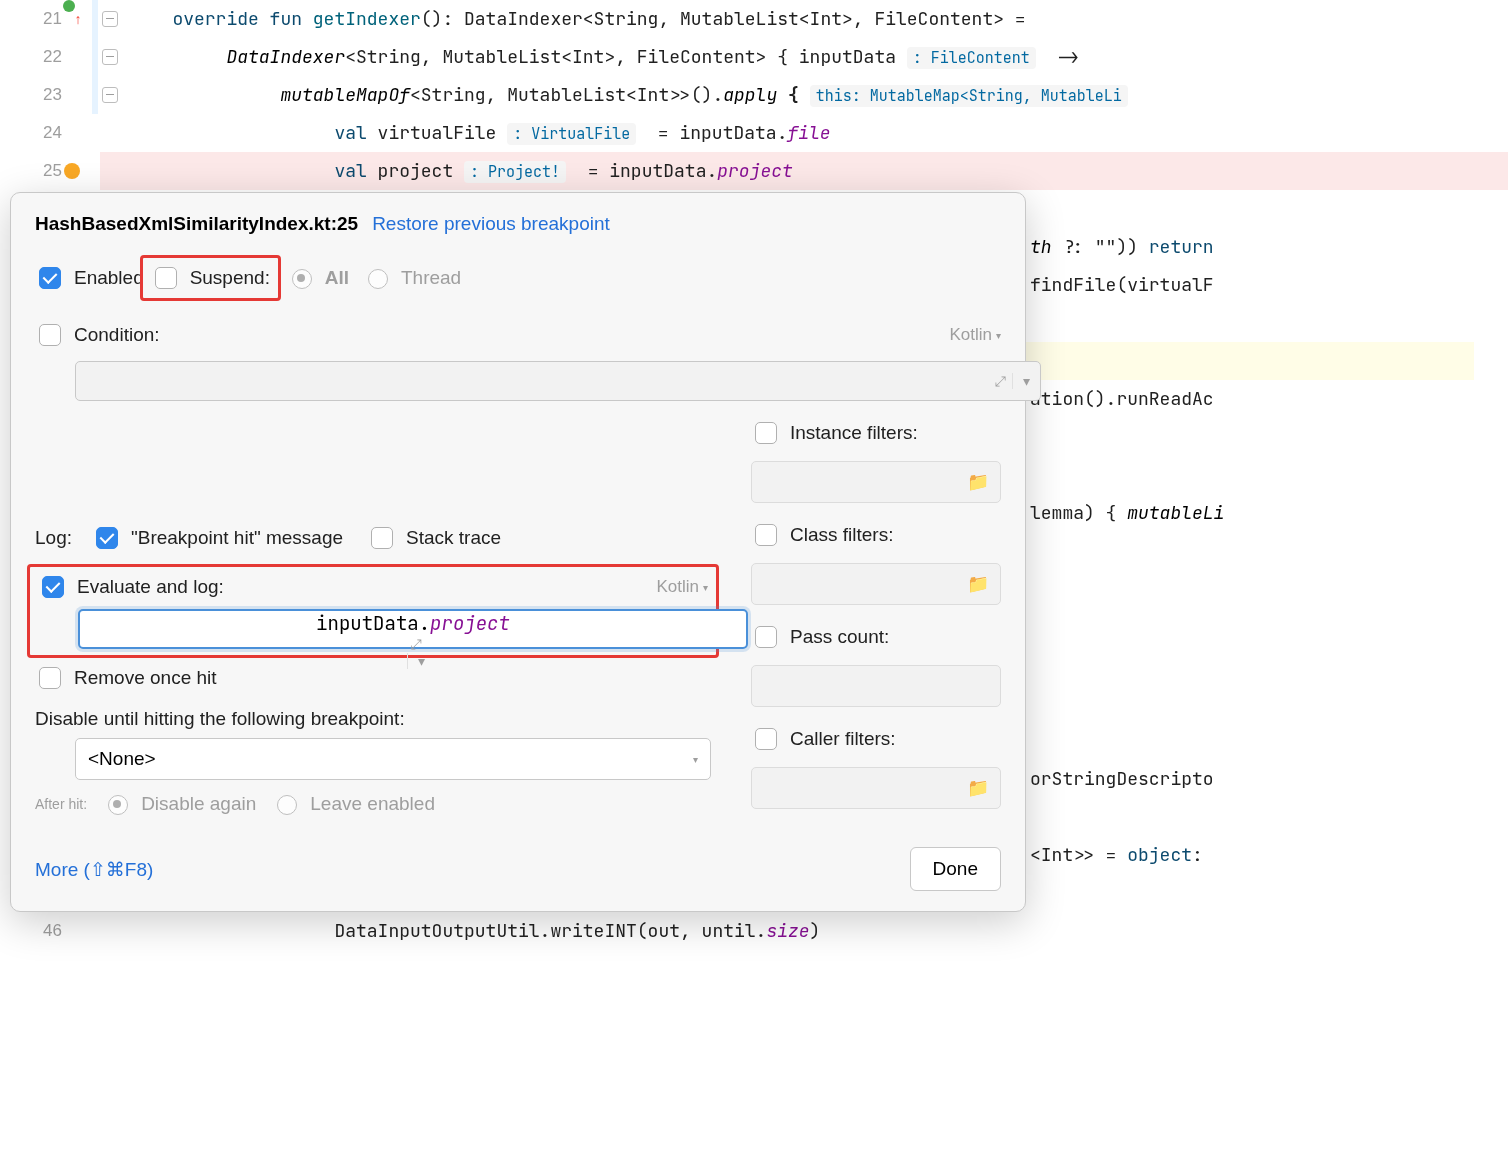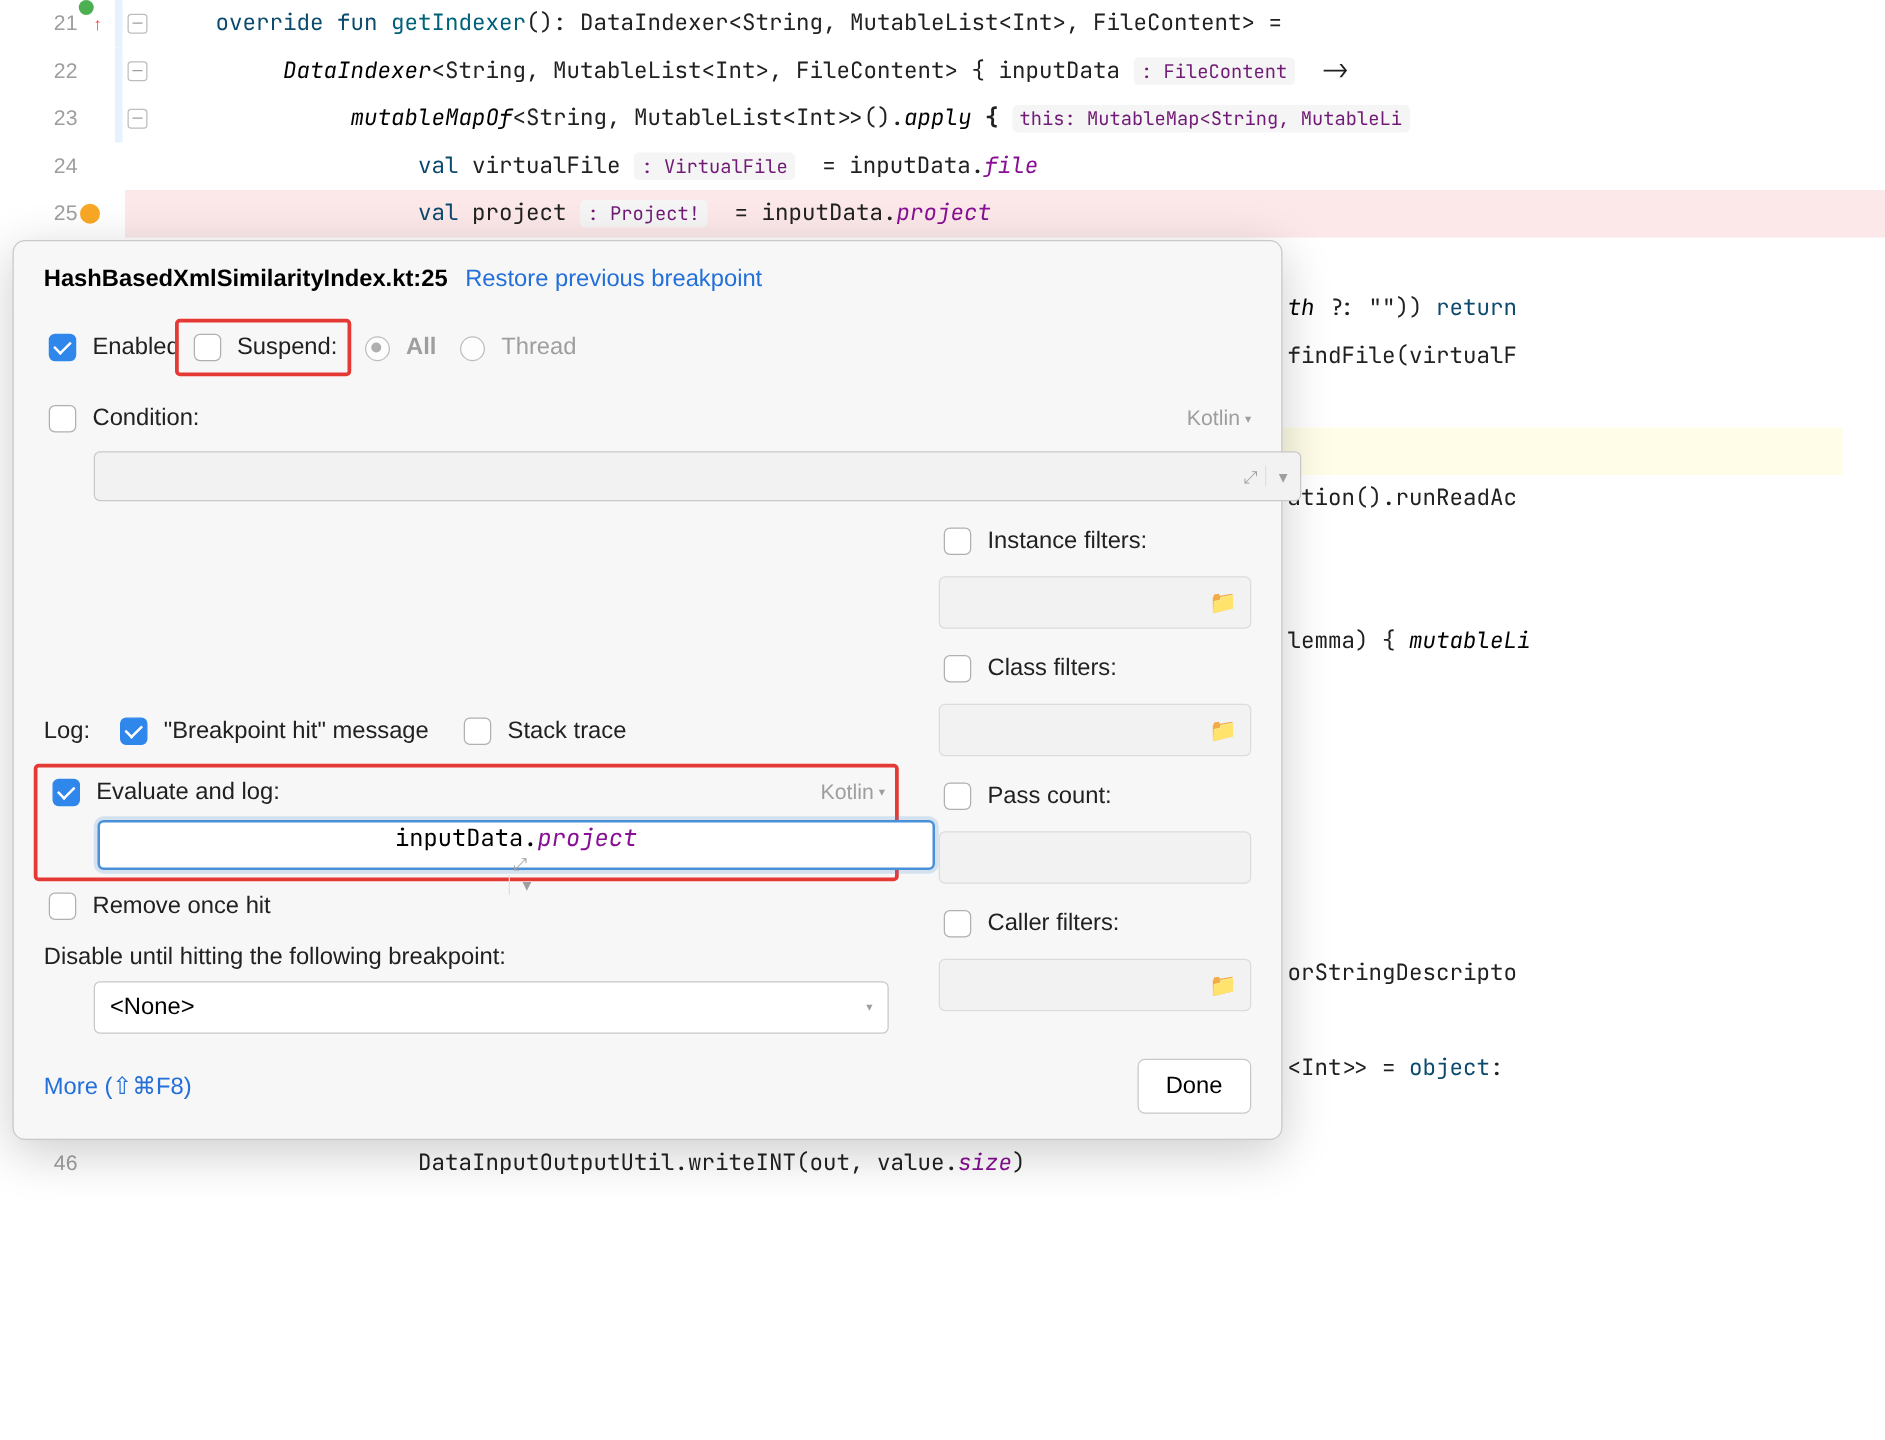--- a/index.html
+++ b/index.html
@@ -68,21 +68,21 @@
     right: 0;
     height: 38px;
     background: #fffde7;
     z-index: 0;
   }
   .line > .code, .line > .gutter, .line > .vbar, .line > .fold-col { z-index: 1; }
   .kw { color: #0c4a6e; }
   .fn { color: #00627a; }
   .ital { font-style: italic; color: #000; }
   .prop { color: #871094; font-style: italic; }
-  .hint { color: #701a75; font-size: 15px; padding: 1px 6px; background: #f5f5f5; border-radius: 4px; }
+  .hint { color: #0369a1; font-size: 15px; padding: 1px 6px; background: #f5f5f5; border-radius: 4px; }
   .green-marker {
     width: 12px; height: 12px; border-radius: 50%;
     background: #4caf50; position: relative;
   }
   .green-marker::after{
     content:"I";color:#fff;font-size:9px;font-weight:700;
     position:absolute;left:4px;top:-1px;
   }
   .red-arrow { color: #f44336; font-size: 14px; }
   .orange-dot {
@@ -307,21 +307,21 @@
     <div style="height:228px"></div>
     <div><span>orStringDescripto</span></div>
     <div style="height:38px"></div>
     <div><span>&lt;Int&gt;&gt; = </span><span class="kw">object</span><span>:</span></div>
   </div>
 
   <div class="line" style="position:absolute; top:912px; left:0; right:0;">
     <div class="gutter"><span class="num">46</span><span class="marker"></span></div>
     <span style="width:8px"></span>
     <div class="fold-col"></div>
-    <div class="code">                  <span>DataInputOutputUtil.writeINT(out, value.</span><span class="prop">size</span><span>)</span></div>
+    <div class="code">                  <span>DataInputOutputUtil.writeINT(out, until.</span><span class="prop">size</span><span>)</span></div>
   </div>
 </div>
 
 <div class="popup">
   <div class="title-row">
     <span class="title">HashBasedXmlSimilarityIndex.kt:25</span>
     <a href="#">Restore previous breakpoint</a>
   </div>
 
   <label class="chk">
@@ -405,20 +405,31 @@
       </label>
 
       <div style="height:8px"></div>
       <div class="small-label">Disable until hitting the following breakpoint:</div>
       <div style="height:8px"></div>
       <div class="select" style="margin-left:40px">
         <span>&lt;None&gt;</span>
         <span class="caret-down">▾</span>
       </div>
 
+      <div class="row after-hit disabled-text">
+        <span>After hit:</span>
+        <label class="chk disabled-text" style="margin-bottom:0;margin-left:6px">
+          <input type="radio" class="radio" checked="" disabled="" style="">
+          <span>Disable again</span>
+        </label>
+        <label class="chk disabled-text" style="margin-bottom:0;margin-left:6px">
+          <input type="radio" class="radio" disabled="" style="">
+          <span>Leave enabled</span>
+        </label>
+      </div>
     </div>
 
     <div class="col-right">
       <label class="chk">
         <input type="checkbox" style="">
         <span>Instance filters:</span>
       </label>
       <div class="filter-field">
           <span class="folder-icon">📁</span>
         </div>

